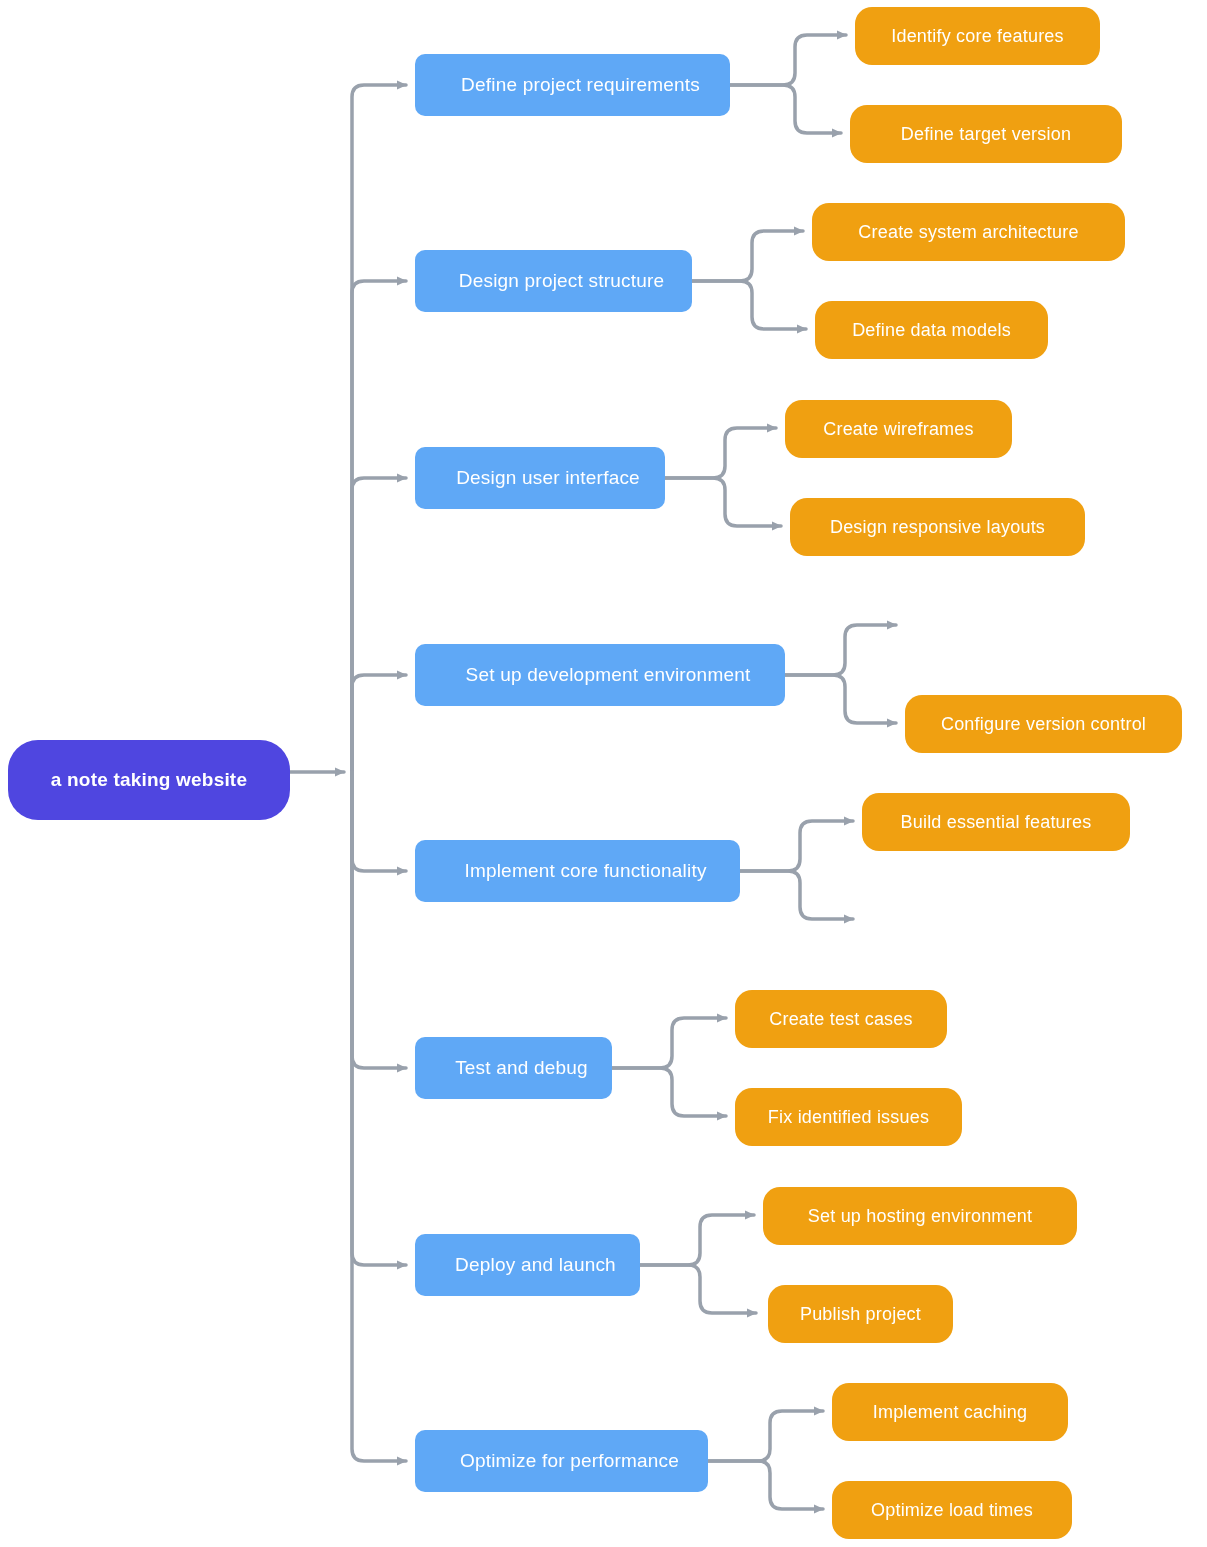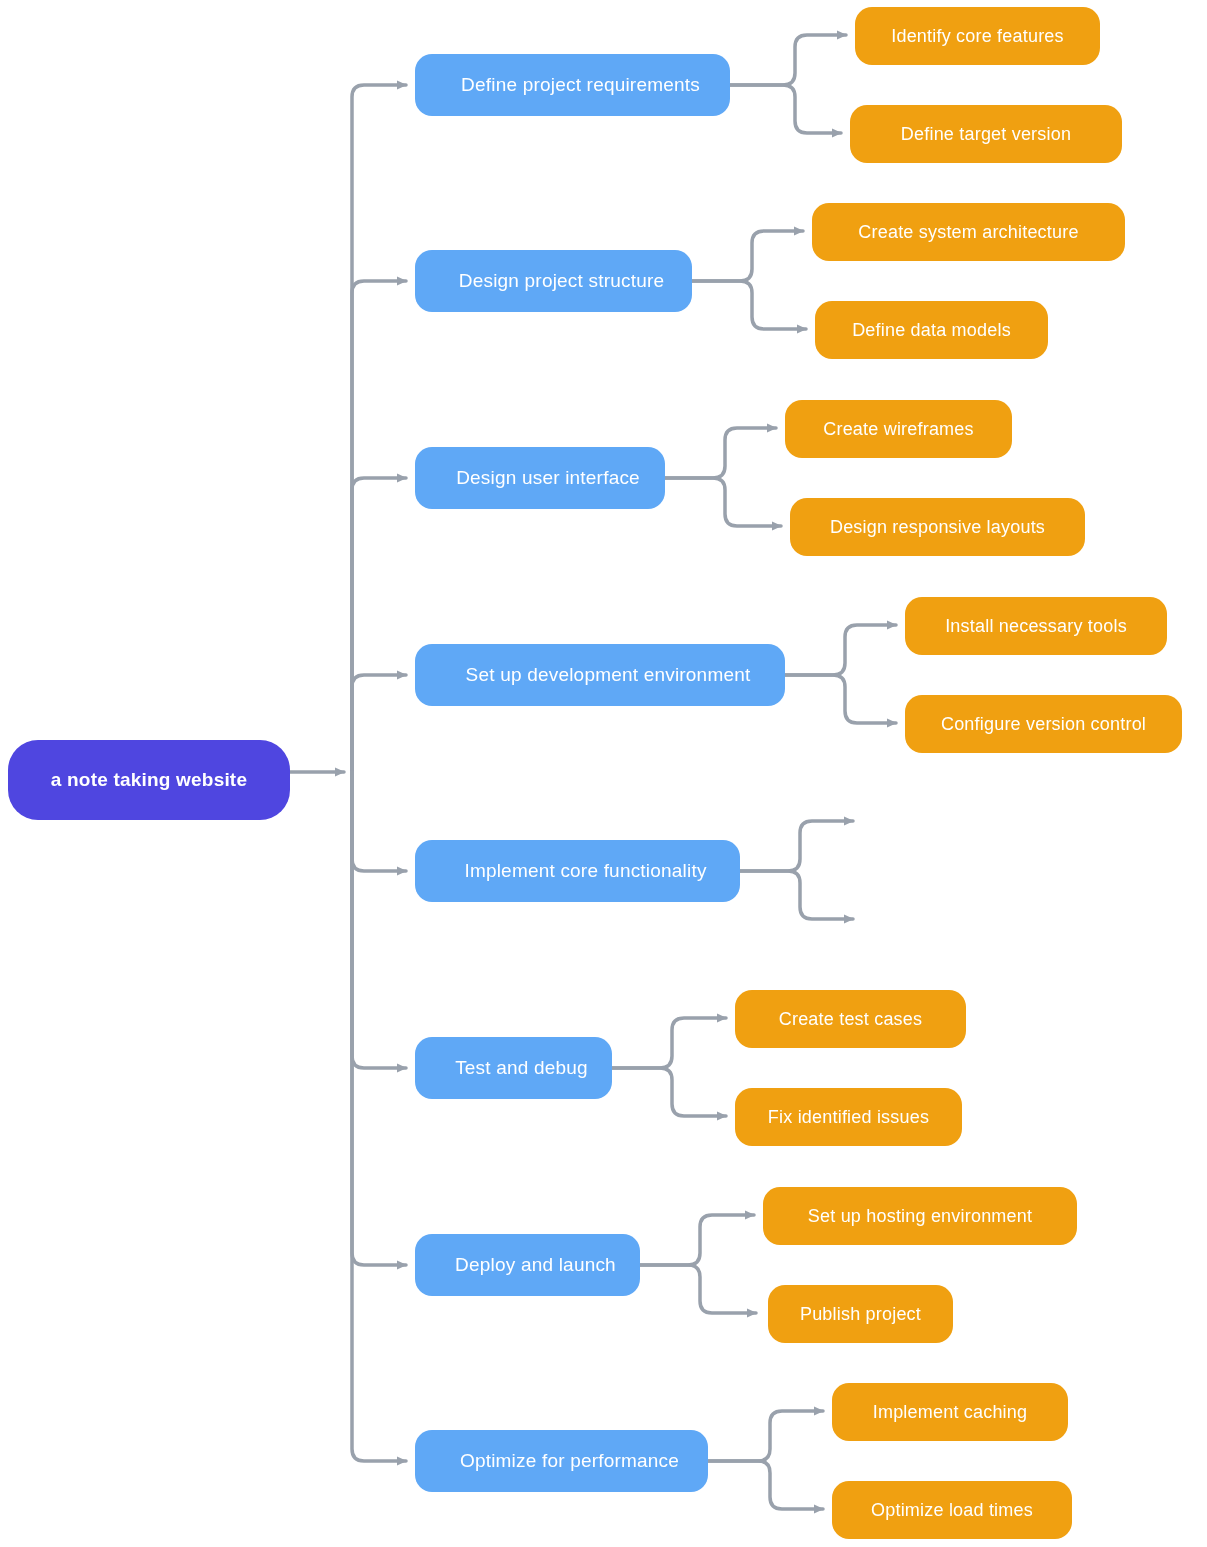--- a/index.html
+++ b/index.html
@@ -33,21 +33,21 @@
     cursor: default;
   }
   .node.root {
     background: #4f46e0;
     border-radius: 30px;
     font-size: 19px;
     font-weight: 700;
   }
   .node.branch {
     background: #5fa8f6;
-    border-radius: 17px;
+    border-radius: 10px;
     font-size: 19px;
     font-weight: 500;
     padding-left: 16px;
   }
   .node.leaf {
     background: #f0a011;
     border-radius: 17px;
     font-size: 18px;
     font-weight: 500;
   }
@@ -115,25 +115,25 @@
 
   <div class="node leaf" style="left:855px; top:7px; width:245px; height:58px;">Identify core features</div>
   <div class="node leaf" style="left:850px; top:105px; width:272px; height:58px;">Define target version</div>
 
   <div class="node leaf" style="left:812px; top:203px; width:313px; height:58px;text-align:center;">Create system architecture</div>
   <div class="node leaf" style="left:815px; top:301px; width:233px; height:58px;">Define data models</div>
 
   <div class="node leaf" style="left:785px; top:400px; width:227px; height:58px;">Create wireframes</div>
   <div class="node leaf" style="left:790px; top:498px; width:295px; height:58px;">Design responsive layouts</div>
 
-  <div class="node leaf" style="left:905px; top:597px; width:262px; height:58px;">Install necessary tools</div>
   <div class="node leaf" style="left:905px; top:695px; width:277px; height:58px;">Configure version control</div>
 
+  <div class="node leaf" style="left:862px; top:793px; width:268px; height:58px;">Build essential features</div>
 
-  <div class="node leaf" style="left:735px; top:990px; width:231px; height:58px;">Create test cases</div>
+  <div class="node leaf" style="left:735px; top:990px; width:212px; height:58px;">Create test cases</div>
   <div class="node leaf" style="left:735px; top:1088px; width:227px; height:58px;">Fix identified issues</div>
 
   <div class="node leaf" style="left:763px; top:1187px; width:314px; height:58px;">Set up hosting environment</div>
   <div class="node leaf" style="left:768px; top:1285px; width:185px; height:58px;">Publish project</div>
 
   <div class="node leaf" style="left:832px; top:1383px; width:236px; height:58px;">Implement caching</div>
   <div class="node leaf" style="left:832px; top:1481px; width:240px; height:58px;">Optimize load times</div>
 
 </div>
 

